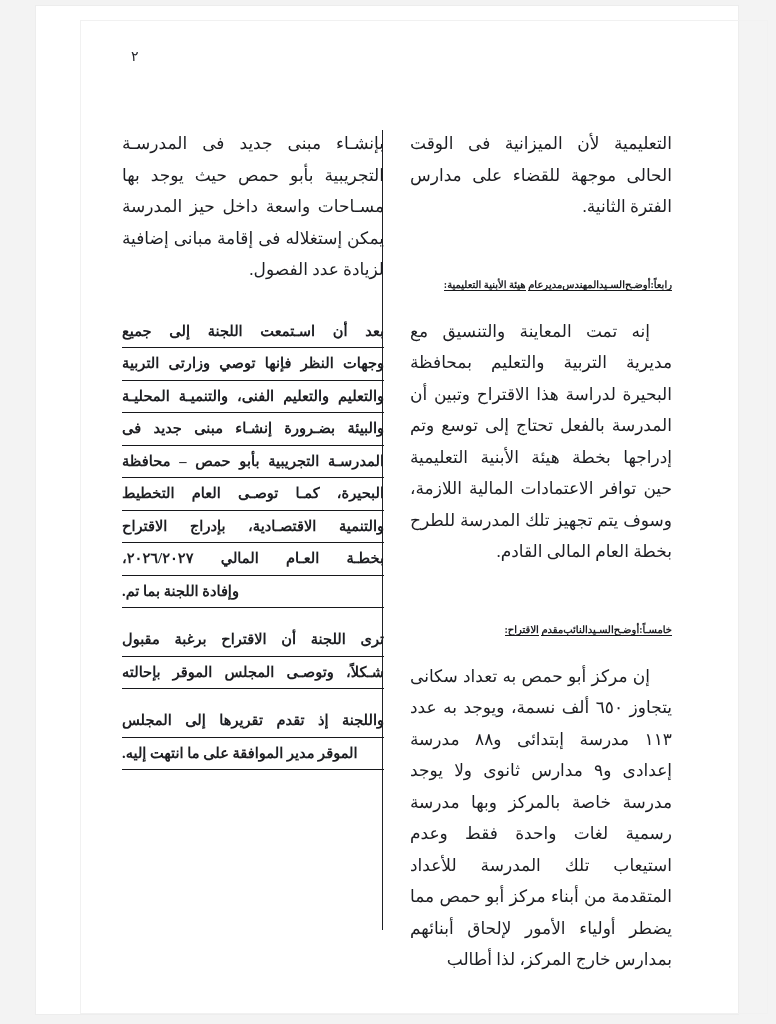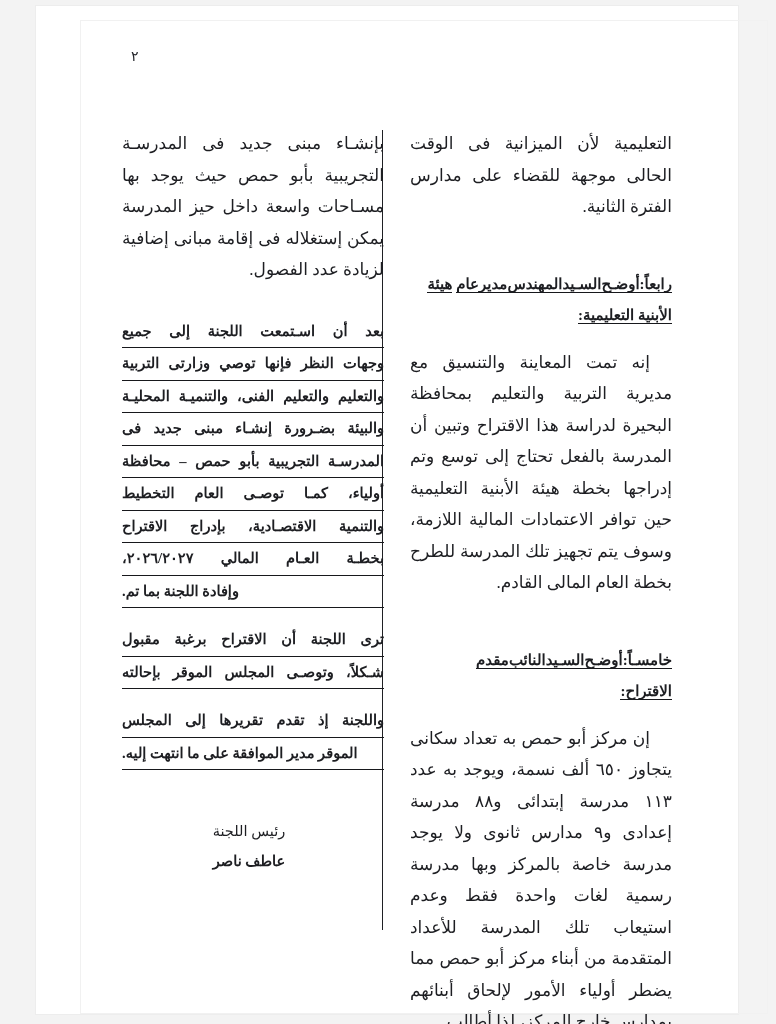--- a/index.html
+++ b/index.html
@@ -113,21 +113,21 @@
   .ruled-block .rline.j {
     display: flex;
     justify-content: space-between;
   }
   .ruled-block .rline.last {
     text-align: left;
     justify-content: flex-start;
   }
 
   .heading-block {
-    font-size: 15px;
+    font-size: 10px;
     font-weight: 700;
     line-height: 31px;
   }
   .heading-block .rline { border-bottom: 1.4px solid #17181c; }
 
   
   .signature {
     text-align: center;
     font-size: 14.6px;
     line-height: 30px;
@@ -221,21 +221,21 @@
         </span>
       <span class="rline j">
           <span class="stretch">المدرسـة</span>
           <span class="stretch">التجريبية</span>
           <span class="stretch">بأبو</span>
           <span class="stretch">حمص</span>
           <span class="stretch">–</span>
           <span class="stretch">محافظة</span>
         </span>
       <span class="rline j">
-          <span class="stretch">أولياء،</span>
+          <span class="stretch">البحيرة،</span>
           <span class="stretch">كمـا</span>
           <span class="stretch">توصـى</span>
           <span class="stretch">العام</span>
           <span class="stretch">التخطيط</span>
         </span>
       <span class="rline j">
           <span class="stretch">والتنمية</span>
           <span class="stretch">الاقتصـادية،</span>
           <span class="stretch">بإدراج</span>
           <span class="stretch">الاقتراح</span>
@@ -278,19 +278,15 @@
           <span class="stretch">تقدم</span>
           <span class="stretch">تقريرها</span>
           <span class="stretch">إلى</span>
           <span class="stretch">المجلس</span>
         </span>
       <span class="rline last">الموقر مدير الموافقة على ما انتهت إليه.</span>
     </div>
 
     <div class="gap-lg"></div>
 
-    <div class="signature">
-      <div class="sig-role">رئيس اللجنة</div>
-      <div class="sig-name">عاطف ناصر</div>
-    </div>
   </div>
 
 </div>
 
 </body></html>

